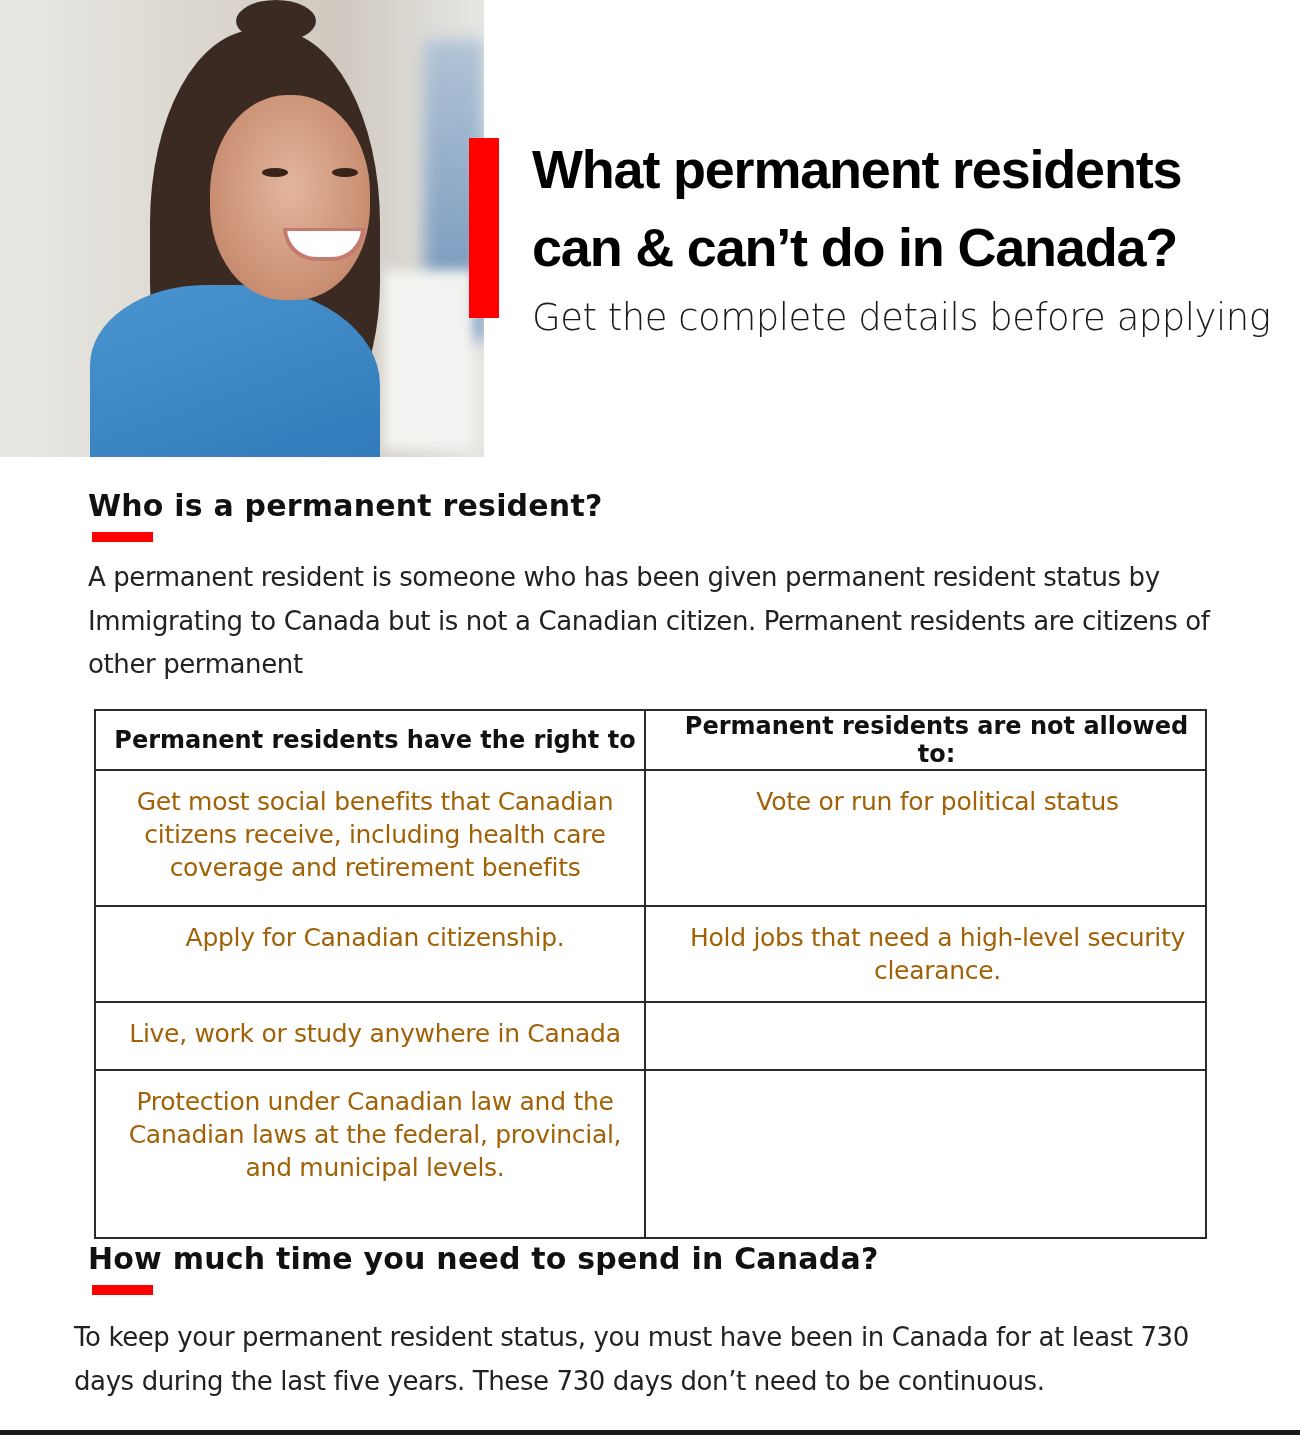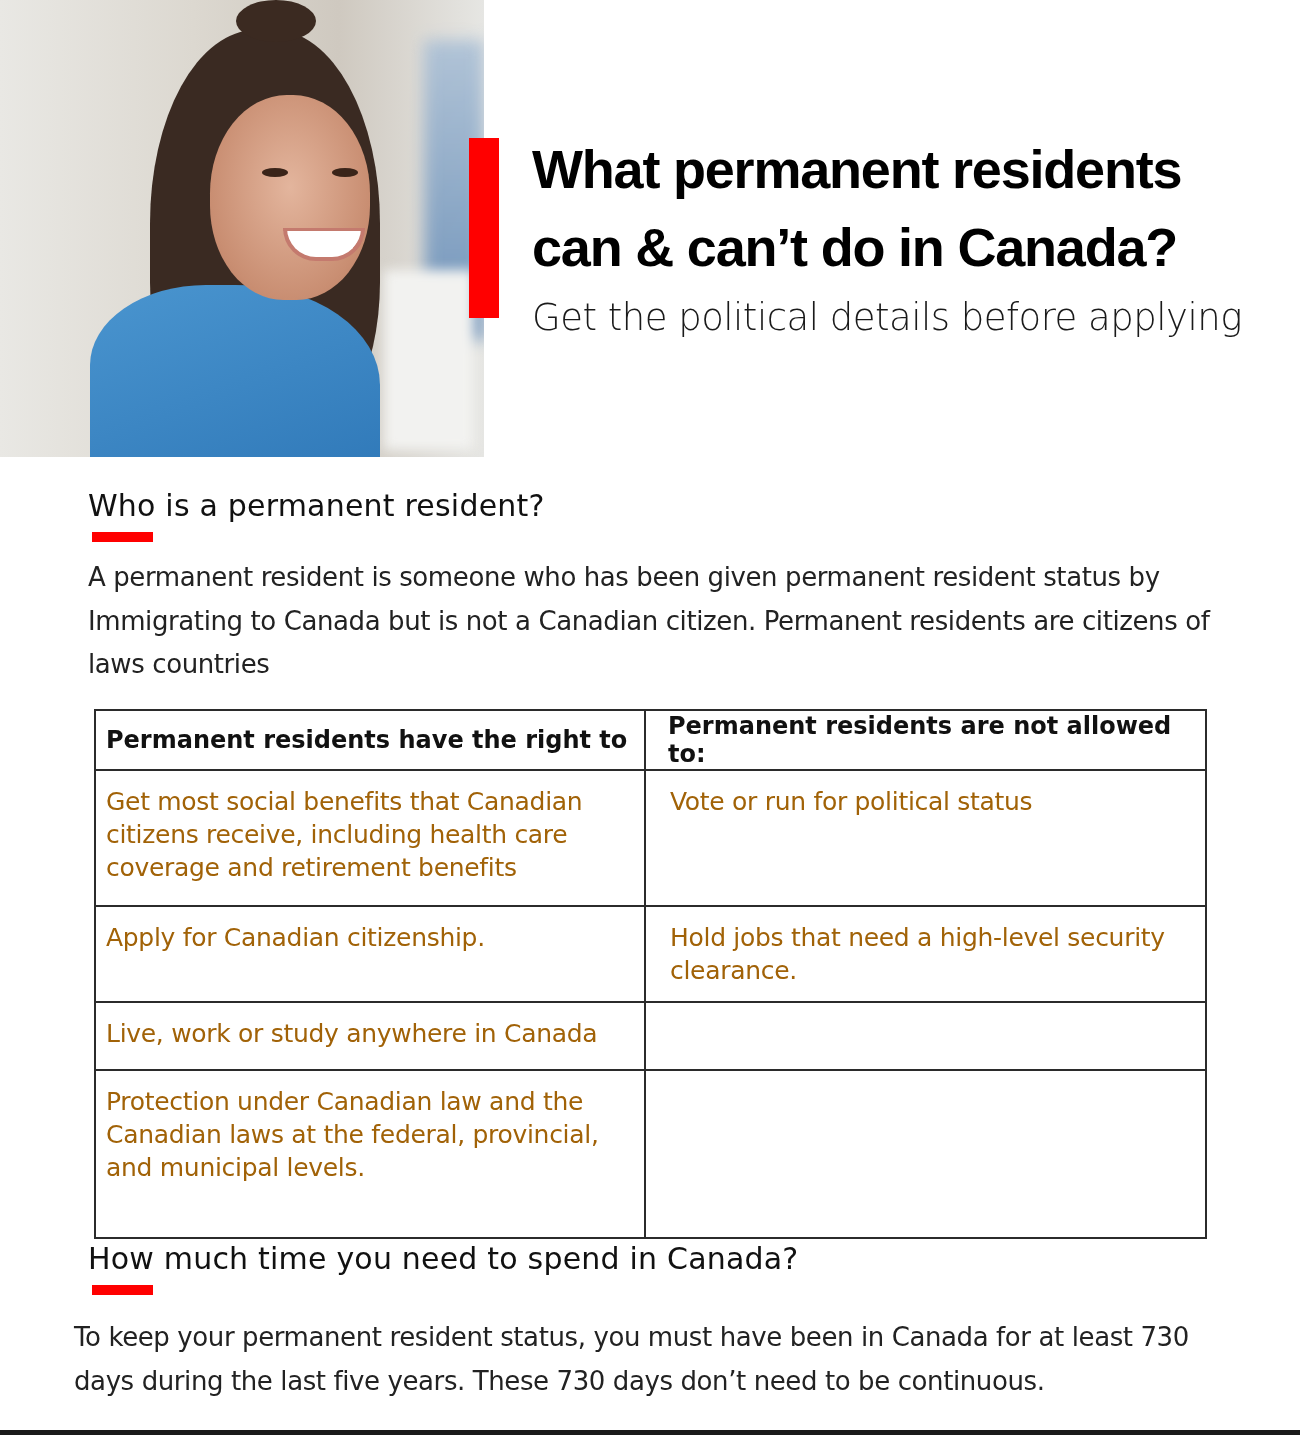--- a/index.html
+++ b/index.html
@@ -28,29 +28,29 @@
 
   .red-bar { position:absolute; left:469px; top:138px; width:30px; height:180px; background:#ff0000; }
 
   .hero-title { position:absolute; left:532px; top:130px; width:760px; margin:0;
            font-family:"Liberation Sans", sans-serif; font-weight:700; font-size:54px;
            line-height:78px; color:#000; letter-spacing:-1.2px; }
   .hero-sub { position:absolute; left:532px; top:296px; margin:0;
            font-family:"DejaVu Sans", sans-serif; font-size:37px; color:#1a1a1a; font-weight:300; letter-spacing:-0.5px; }
 
   .section-h { position:absolute; left:88px; margin:0; font-family:"DejaVu Sans", sans-serif;
-           font-weight:400; font-size:30px; color:#111; letter-spacing:0.2px; }
+           font-weight:700; font-size:30px; color:#111; letter-spacing:0.2px; }
   .underline { position:absolute; left:92px; width:61px; height:10px; background:#ff0000; }
 
   .para { position:absolute; left:88px; margin:0; font-family:"DejaVu Sans", sans-serif;
           font-size:26px; line-height:43.5px; color:#222; width:1150px; letter-spacing:-0.4px; }
 
   table.rights { position:absolute; left:94px; top:709px; width:1113px; border-collapse:collapse;
           font-family:"DejaVu Sans", sans-serif; }
-  table.rights td, table.rights th { border:2px solid #2b2b2b; vertical-align:top; text-align:left;
+  table.rights td, table.rights th { border:2px solid #2b2b2b; vertical-align:top; text-align:center;
           padding:0; }
   table.rights th { font-weight:700; font-size:24px; height:58px; vertical-align:middle; color:#111; }
   table.rights td { font-size:25px; line-height:33px; color:#a16207; font-weight:400; }
   .c1 { width:538px; padding-left:10px !important; }
   .c2 { padding-left:24px !important; }
   table.rights th.c2 { padding-left:22px !important; }
   .cell-in { padding-top:14px; letter-spacing:-0.3px; }
   .bottom-rule { position:absolute; left:0; top:1430px; width:1300px; height:5px; background:#1a1a1a; }
 </style>
 </head>
@@ -67,25 +67,25 @@
   <div class="eye r"></div>
   <div class="smile"></div>
 </div>
 
 <div class="red-bar"></div>
 
 <h1 class="hero-title">
   <span>What permanent residents</span><br>
   <span>can &amp; can’t do in Canada?</span>
 </h1>
-<p class="hero-sub">Get the political details before applying</p>
+<p class="hero-sub">Get the complete details before applying</p>
 
 <h2 class="section-h" style="top:488px;">Who is a permanent resident?</h2>
 <div class="underline" style="top:532px;"></div>
-<p class="para" style="top:556px;">A permanent resident is someone who has been given permanent resident status by Immigrating to Canada but is not a Canadian citizen. Permanent residents are citizens of laws countries</p>
+<p class="para" style="top:556px;">A permanent resident is someone who has been given permanent resident status by Immigrating to Canada but is not a Canadian citizen. Permanent residents are citizens of other permanent</p>
 
 <table class="rights">
   <tbody>
       <tr>
     <th class="c1">Permanent residents have the right to</th>
     <th class="c2">Permanent residents are not allowed to:</th>
   </tr>
   <tr style="height:136px;">
     <td class="c1">
           <div class="cell-in">Get most social benefits that Canadian citizens receive, including health care coverage and retirement benefits</div>

